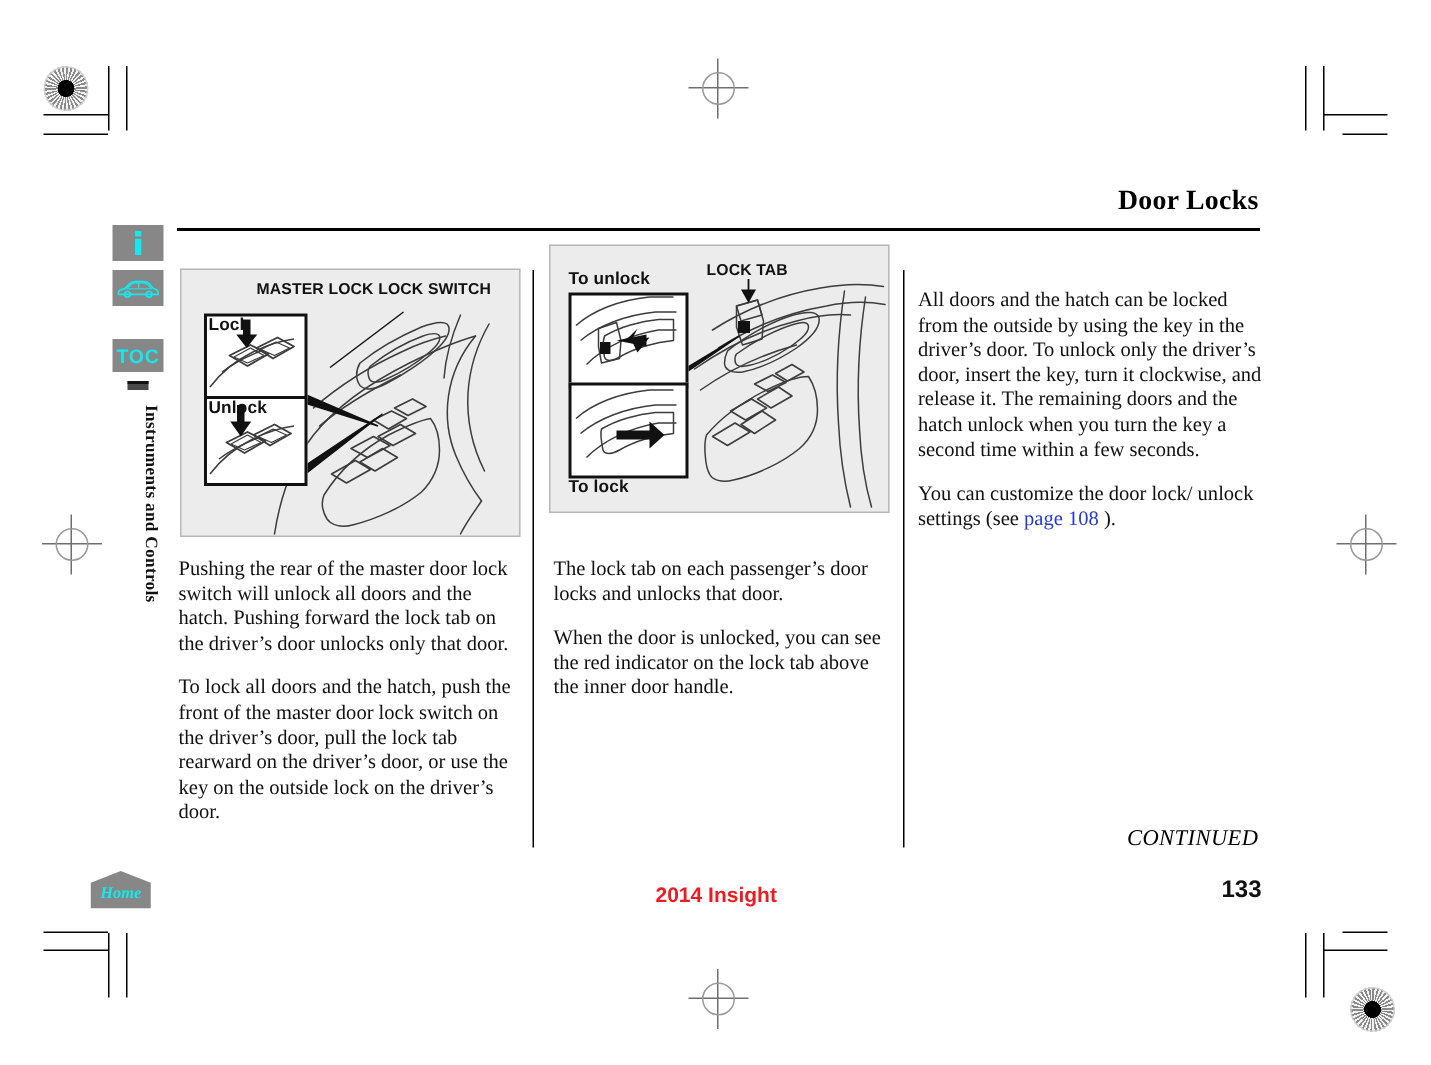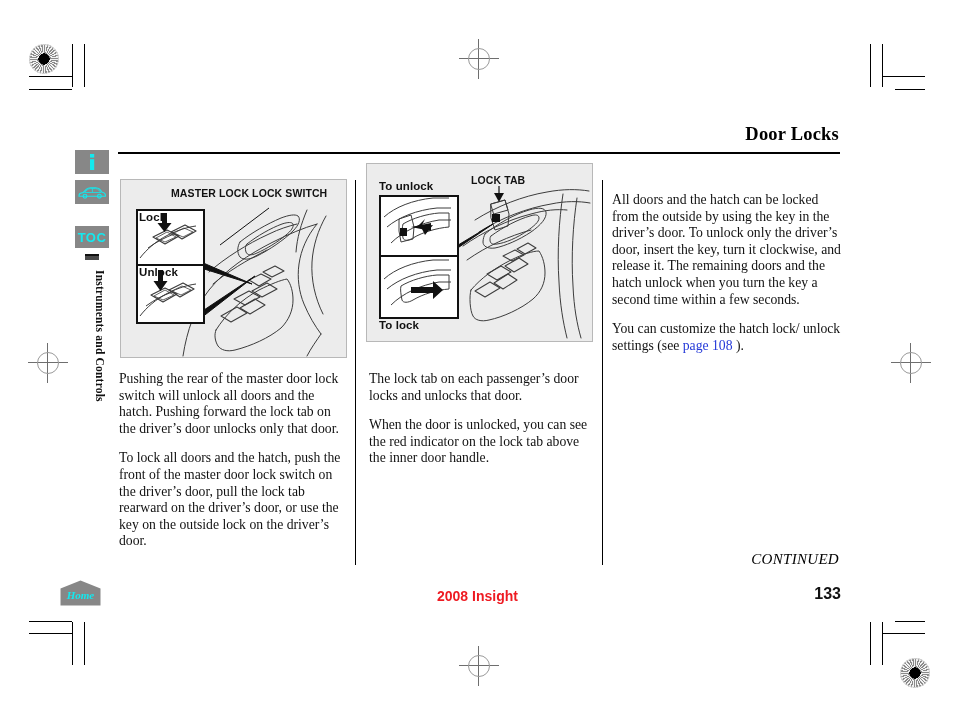--- a/index.html
+++ b/index.html
@@ -324,20 +324,20 @@
     <p>To lock all doors and the hatch, push the front of the master door lock switch on the driver’s door, pull the lock tab rearward on the driver’s door, or use the key on the outside lock on the driver’s door.</p>
   </div>
 
   <div class="body-col" style="left:369px;top:371px;width:226px;">
     <p>The lock tab on each passenger’s door locks and unlocks that door.</p>
     <p>When the door is unlocked, you can see the red indicator on the lock tab above the inner door handle.</p>
   </div>
 
   <div class="body-col" style="left:612px;top:192px;width:232px;">
     <p>All doors and the hatch can be locked from the outside by using the key in the driver’s door. To unlock only the driver’s door, insert the key, turn it clockwise, and release it. The remaining doors and the hatch unlock when you turn the key a second time within a few seconds.</p>
-    <p><span>You can customize the hatch lock/ unlock settings (see </span><a class="lnk" href="#" style="text-decoration:none;">page 108</a><span> ).</span></p>
+    <p><span>You can customize the door lock/ unlock settings (see </span><a class="lnk" href="#" style="text-decoration:none;">page 108</a><span> ).</span></p>
   </div>
 
   <div class="continued">CONTINUED</div>
-  <div class="foot-model">2008 Insight</div>
+  <div class="foot-model">2014 Insight</div>
   <div class="foot-page">133</div>
 
 </div>
 
 </body></html>

